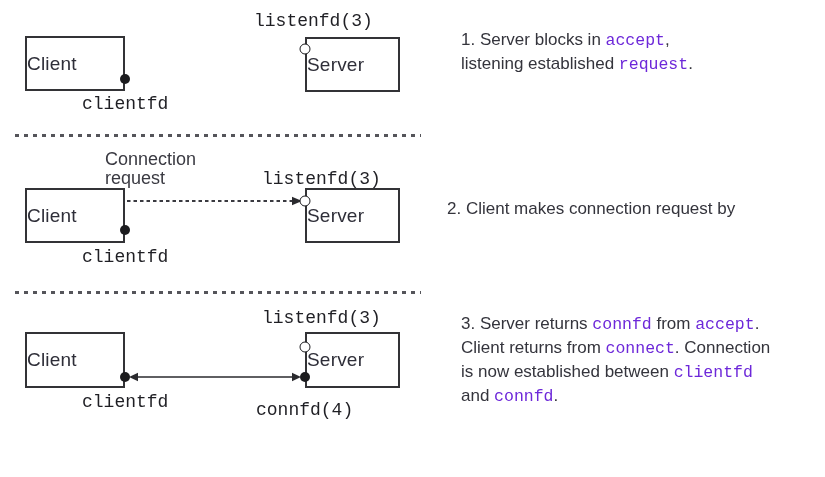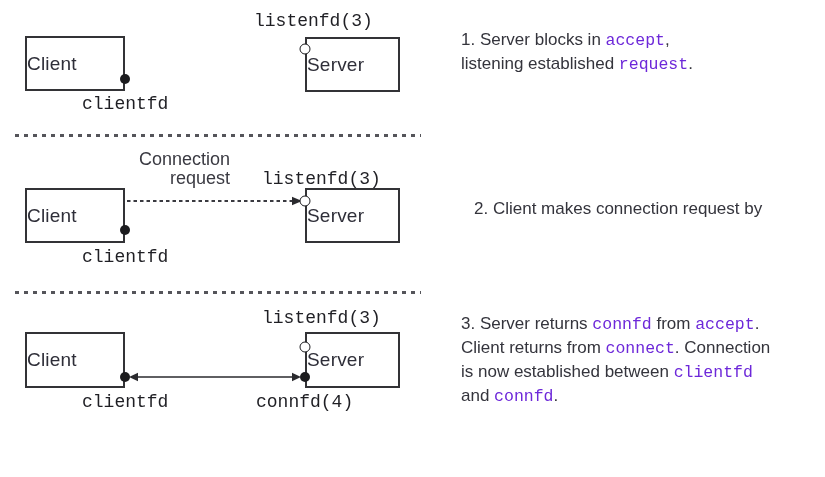--- a/index.html
+++ b/index.html
@@ -34,21 +34,21 @@
     width:10px;height:10px;border-radius:50%;
     transform:translate(-50%,-50%);
     z-index:3;
   }
   .dot.filled{background:#1c1c1f;}
   .dot.open{width:9px;height:9px;background:#ffffff;border:1.8px solid #1c1c1f;}
   
   .connreq{
     position:absolute;
     font-size:18px;color:#3a3a42;
-    text-align:right;line-height:19px;
+    text-align:left;line-height:19px;
     white-space:pre-line;
   }
   
   .note{
     position:absolute;
     font-size:17px;line-height:23px;color:#34343c;
     white-space:pre;
   }
   .note .it{}
   .note .code{font-family:"Liberation Mono",monospace;font-style:normal;font-size:16.5px;color:#6d28d9;}
@@ -111,21 +111,21 @@
     <svg class="arrow" style="left:124px;top:194px" width="182" height="14">
       <line x1="3" y1="7" x2="169" y2="7" stroke="#3a3a40" stroke-width="2" stroke-dasharray="3.5 3"></line>
       <polygon points="168,2.8 178,7 168,11.2" fill="#2a2a2e"></polygon>
     </svg>
 
     <span class="dot filled" style="left:125px;top:230px"></span>
     <span class="dot open" style="left:305px;top:201px"></span>
 
     <div class="mono" style="left:82px;top:247px">clientfd</div>
 
-    <div class="note" style="left:474px;top:197px"><div><span class="it">2. Client makes connection request by</span></div></div>
+    <div class="note" style="left:447px;top:197px"><div><span class="it">2. Client makes connection request by</span></div></div>
   </div>
 
   <div class="divider" style="top:291px"></div>
 
   <div>
     <div class="mono" style="left:262px;top:308px">listenfd(3)</div>
 
     <div class="box" style="left:25px;top:332px;width:100px;height:56px">
       <span>Client</span>
     </div>
@@ -138,21 +138,21 @@
       <line x1="10" y1="7" x2="168" y2="7" stroke="#2a2a2e" stroke-width="1.7"></line>
       <polygon points="12,2.8 3,7 12,11.2" fill="#2a2a2e"></polygon>
       <polygon points="166,2.8 175,7 166,11.2" fill="#2a2a2e"></polygon>
     </svg>
 
     <span class="dot filled" style="left:125px;top:377px"></span>
     <span class="dot open" style="left:305px;top:347px"></span>
     <span class="dot filled" style="left:305px;top:377px"></span>
 
     <div class="mono" style="left:82px;top:392px">clientfd</div>
-    <div class="mono" style="left:256px;top:392px">connfd(4)</div>
+    <div class="mono" style="left:256px;top:400px">connfd(4)</div>
 
     <div class="note" style="left:461px;top:312px"><div><span class="it">3. Server returns </span><span class="code">connfd</span><span class="it"> from </span><span class="code">accept</span><span class="it">.</span></div><div><span class="it">Client returns from </span><span class="code">connect</span><span class="it">. Connection</span></div><div><span class="it">is now established between </span><span class="code">clientfd</span></div><div><span class="it">and </span><span class="code">connfd</span><span class="it">.</span></div></div>
   </div>
 
   <div class="caption" style="left:15px;top:437px">
     <span class="fig-num" style="color: rgb(42, 169, 224);">Figure 11.14</span>
   </div>
 
 </div>
 

